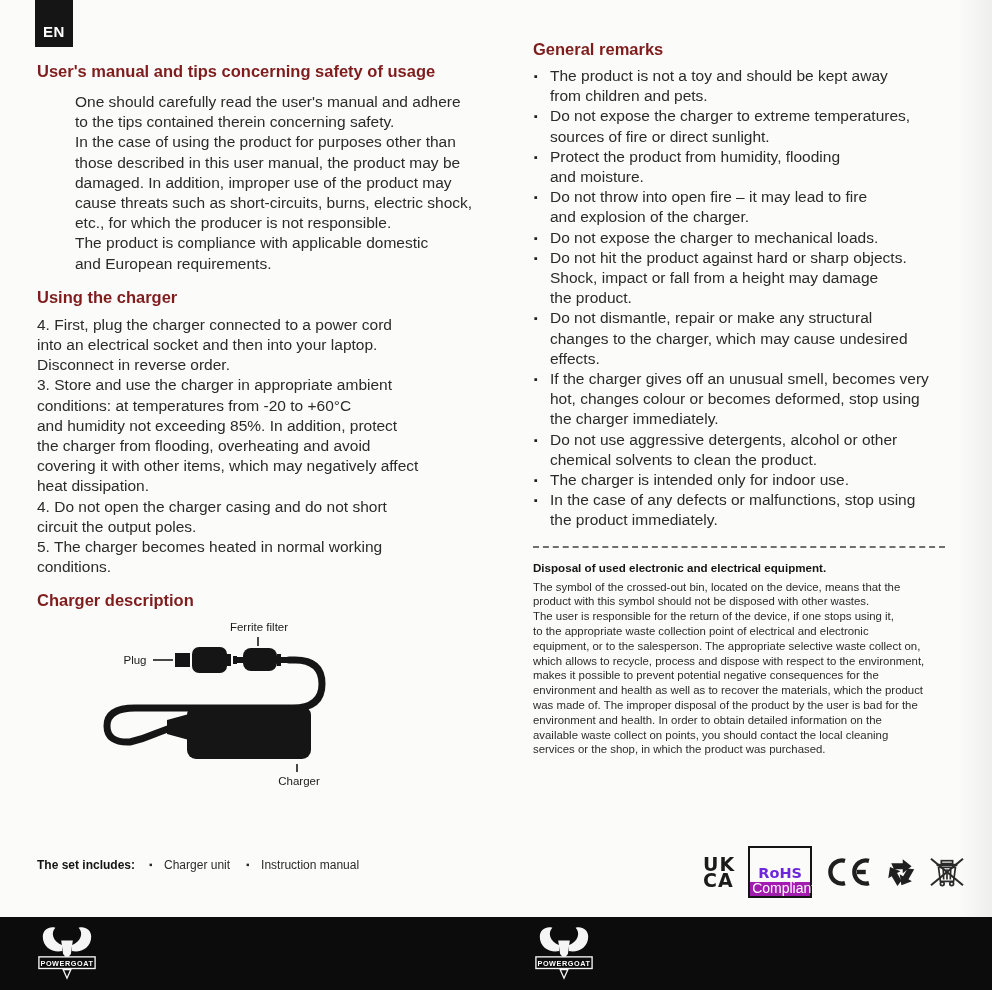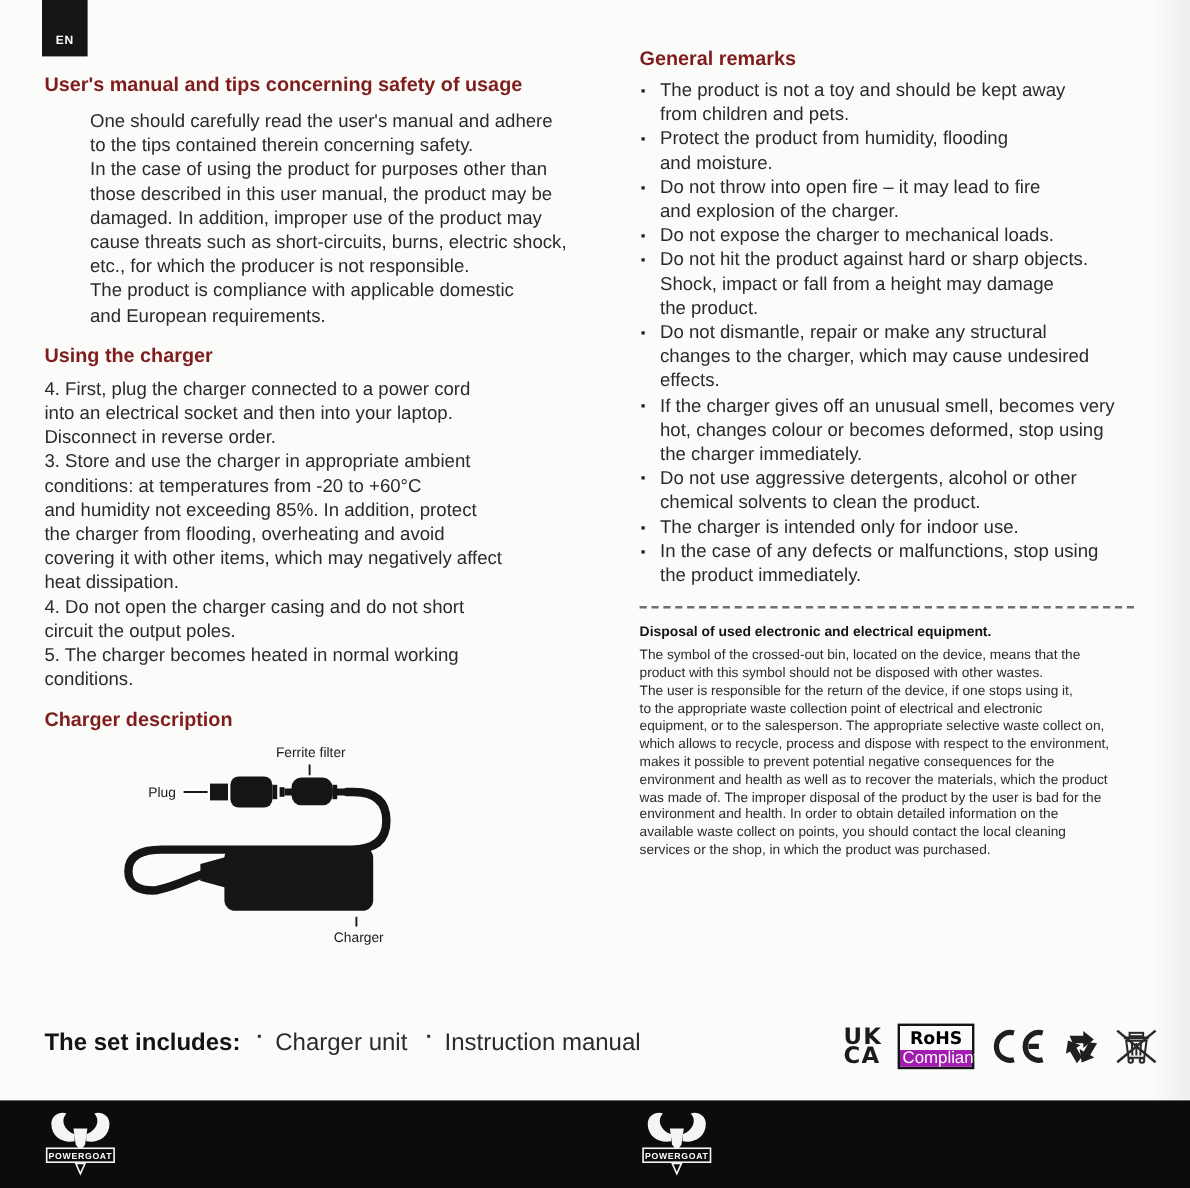--- a/index.html
+++ b/index.html
@@ -10,21 +10,21 @@
     font-family:"Liberation Sans","DejaVu Sans",sans-serif;
     color:#2b2b2b;
   }
   .page::after{ 
     content:""; position:absolute; top:0; right:0; width:34px; height:920px;
     background:linear-gradient(to right, rgba(0,0,0,0), rgba(0,0,0,0.05));
     pointer-events:none;
   }
   .lang-badge{
     position:absolute; left:35px; top:0; width:38px; height:47px;
-    background:#151515; color:#fff; font-weight:bold; font-size:10px;
+    background:#151515; color:#fff; font-weight:bold; font-size:15px;
     display:flex; align-items:flex-end; justify-content:center; padding-bottom:7px;
     letter-spacing:.5px;
   }
   .col-left{ position:absolute; left:37px; top:60px; width:462px; }
   .col-right{ position:absolute; left:533px; top:38px; width:428px; }
   h1.sec, h2.sec{
     font-size:16.5px; line-height:22px; font-weight:bold; color:#7f1d1d;
   }
   .col-left h1.sec{ margin-bottom:10px; }
   .body-text{ font-size:15.5px; line-height:20.2px; white-space:pre-line;margin-left:38px; }
@@ -41,33 +41,33 @@
     font-size:11px; line-height:20.2px; color:#1c1c1c;
   }
   .dashed-divider{
     margin-top:15px; border-top:2px dashed #6f6f6f; height:0; width:412px;
   }
   .disposal-heading{ margin-top:13px; font-size:11.6px; font-weight:bold; color:#141414; }
   .disposal-body{ margin-top:6px; font-size:11.4px; line-height:14.8px; white-space:pre-line; width:420px; }
   .diagram{ margin-top:5px; display:block; }
   .set-includes{
     position:absolute; left:37px; top:858px; display:flex; align-items:baseline; gap:14px;
-    font-size:20px;
+    font-size:12px;
   }
   .set-includes .inc-label{ font-weight:bold; color:#141414; }
   .inc-item{ position:relative; padding-left:15px; }
   .inc-item::before{ content:"▪"; position:absolute; left:0; top:1px; font-size:10px; }
   
   .certs{
     position:absolute; left:703px; top:846px; width:262px; height:52px;
     display:flex; align-items:center; gap:13px; color:#1b1b1b;
   }
   .ukca{ font-weight:800; font-size:19px; line-height:16.5px; letter-spacing:1px; font-family:"DejaVu Sans",sans-serif; }
   .rohs{ border:2.5px solid #141414; text-align:center; width:64px; }
-  .rohs-top{ font-weight:800; font-size:14.5px; line-height:17px; padding:3px 2px 0; color:#000000; font-family:"DejaVu Sans",sans-serif;}
+  .rohs-top{ font-weight:800; font-size:14.5px; line-height:17px; padding:17px 2px 0; color:#6d28d9; font-family:"DejaVu Sans",sans-serif;}
   .rohs-bottom{ background:#a21caf; color:#fff; font-size:14px; line-height:13px; padding:0 2px 1px; }
   .ce-mark{ display:block; }
   
   .footer-bar{
     position:absolute; left:0; top:917px; width:992px; height:73px; background:#0c0c0c;
   }
   .goat-logo{ position:absolute; top:7px; }
   .goat-1{ left:36px; }
   .goat-2{ left:533px; }
 </style>
@@ -151,20 +151,22 @@
         <span class="inc-item">Instruction manual</span>
       </span>
   </div>
 
   <div class="col-right">
     <h2 class="sec">General remarks</h2>
     <div class="bullets">
 
     <div class="bullet">The product is not a toy and should be kept away
 from children and pets.</div>
+        <div class="bullet">Do not expose the charger to extreme temperatures,
+sources of fire or direct sunlight.</div>
         <div class="bullet">Protect the product from humidity, flooding
 and moisture.</div>
         <div class="bullet">Do not throw into open fire – it may lead to fire
 and explosion of the charger.</div>
         <div class="bullet">Do not expose the charger to mechanical loads.</div>
         <div class="bullet">Do not hit the product against hard or sharp objects.
 Shock, impact or fall from a height may damage
 the product.</div>
         <div class="bullet">Do not dismantle, repair or make any structural
 changes to the charger, which may cause undesired

